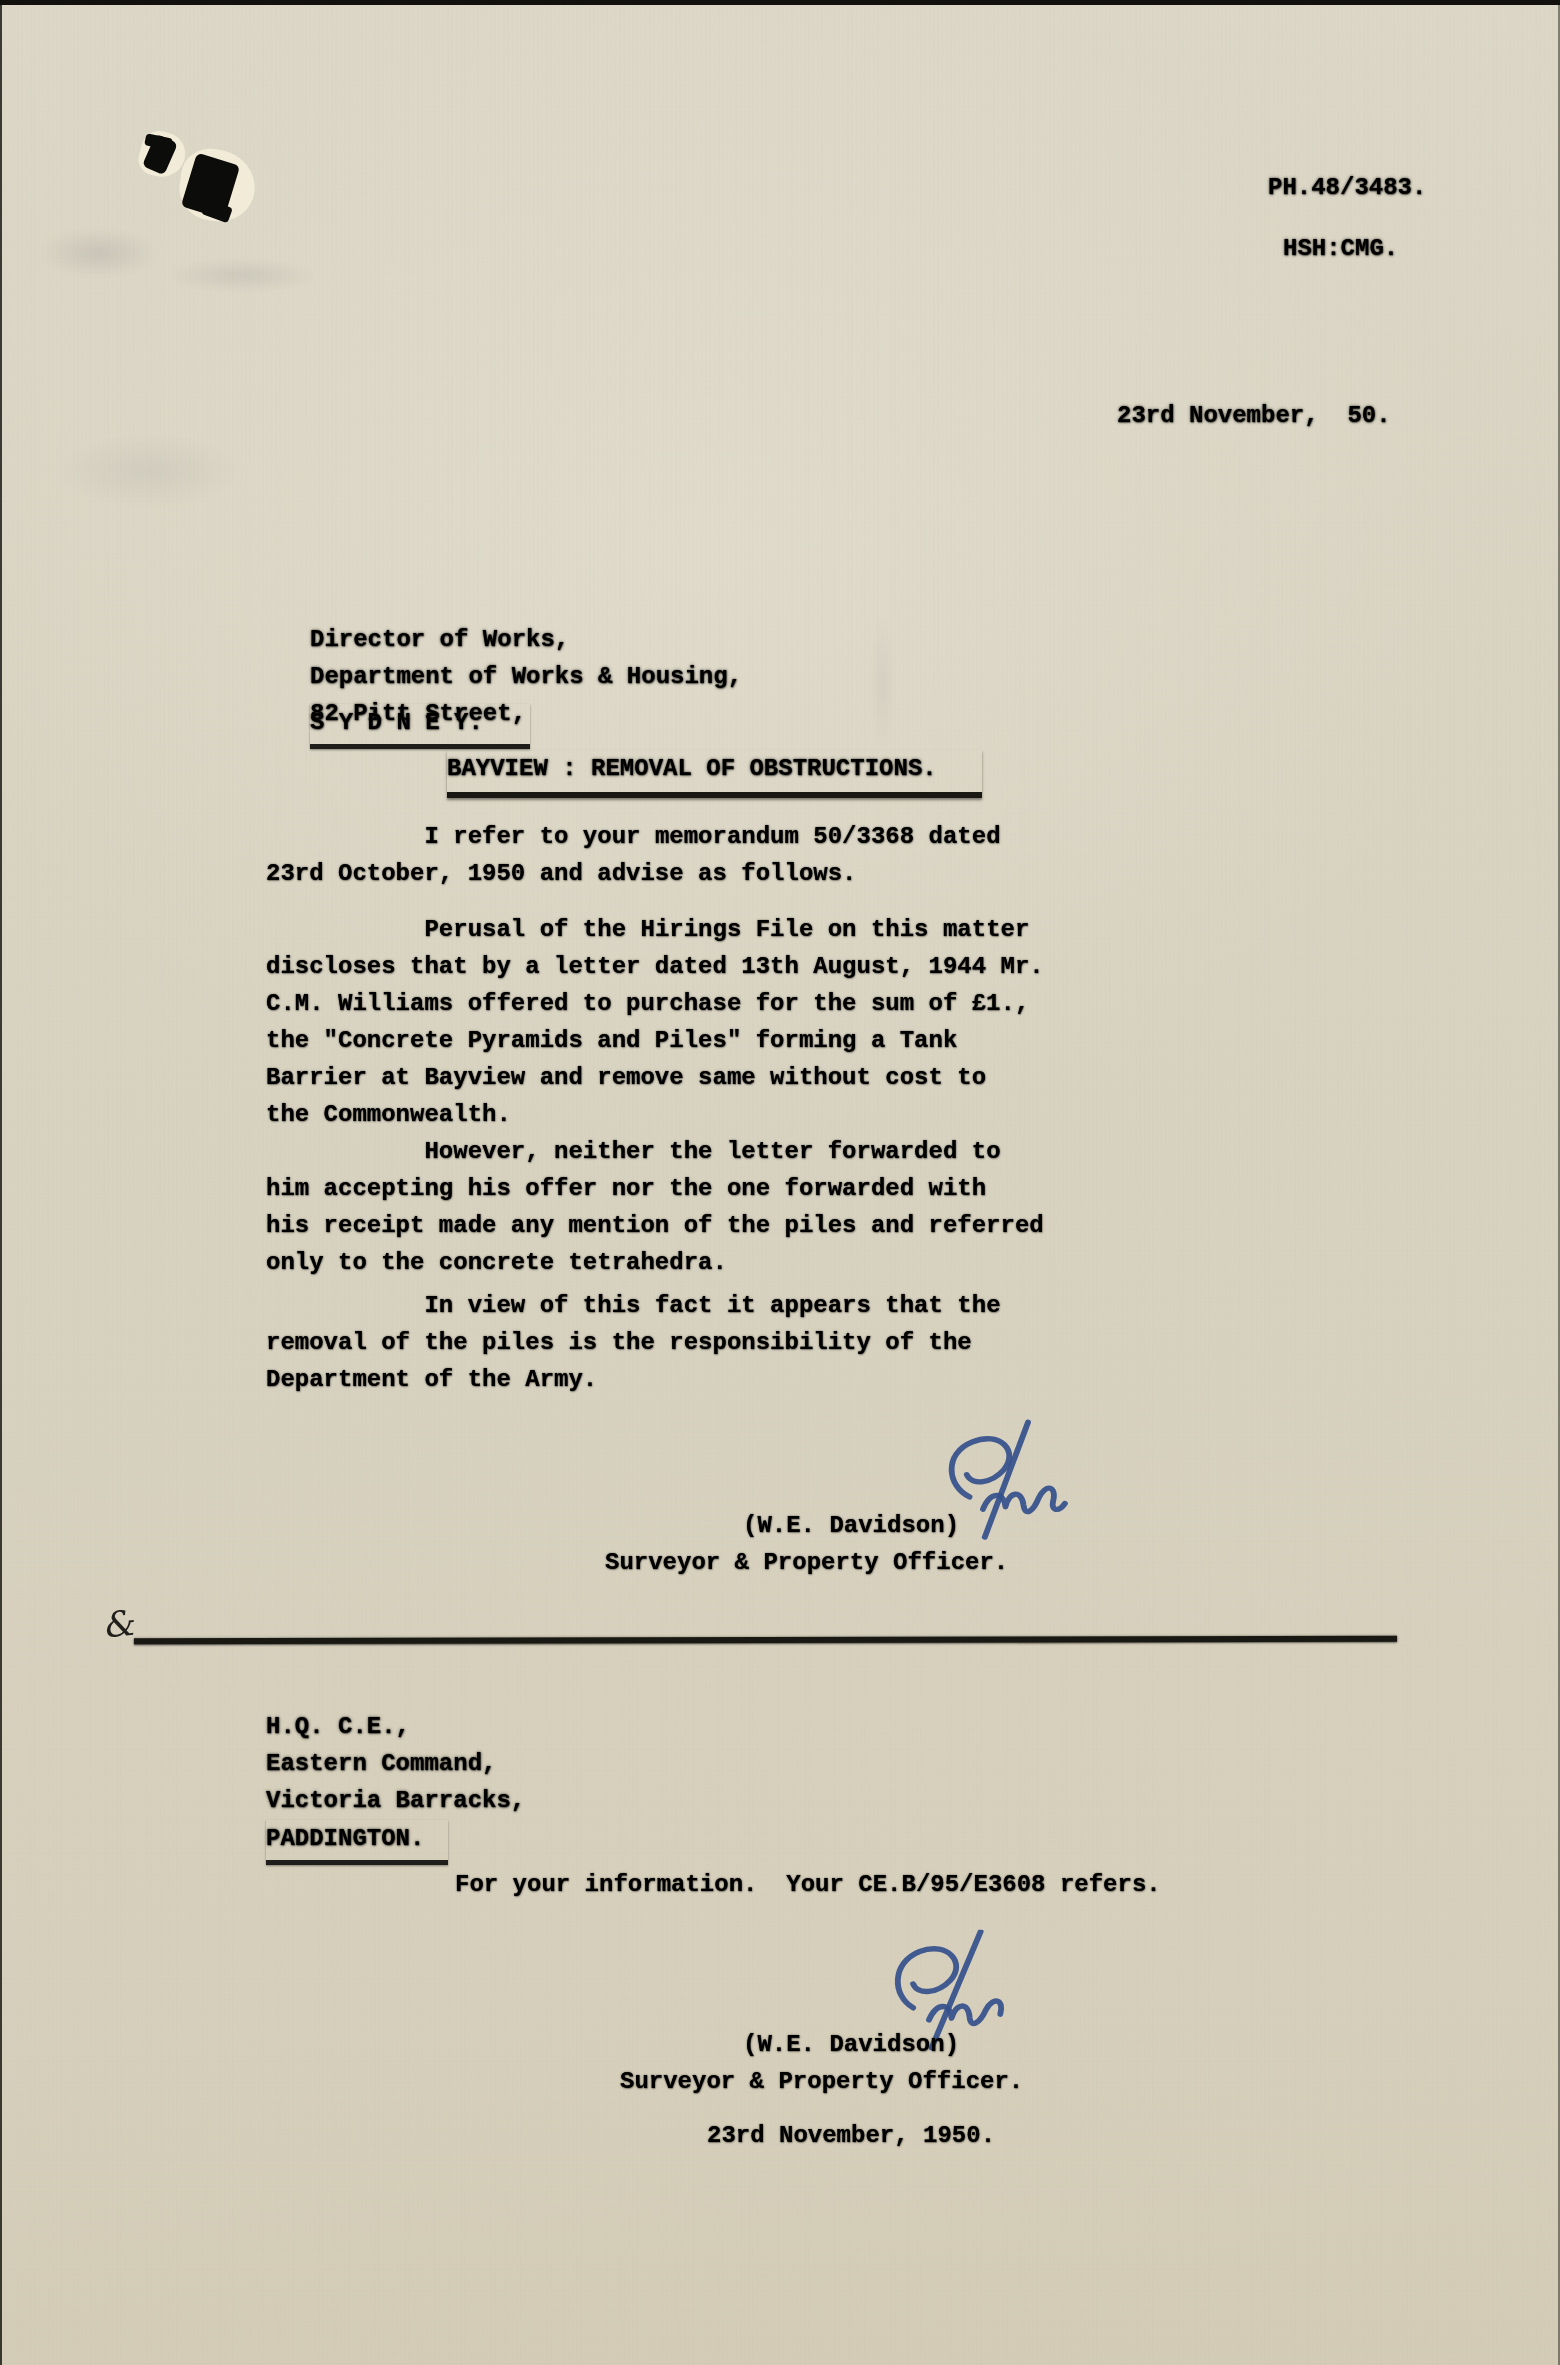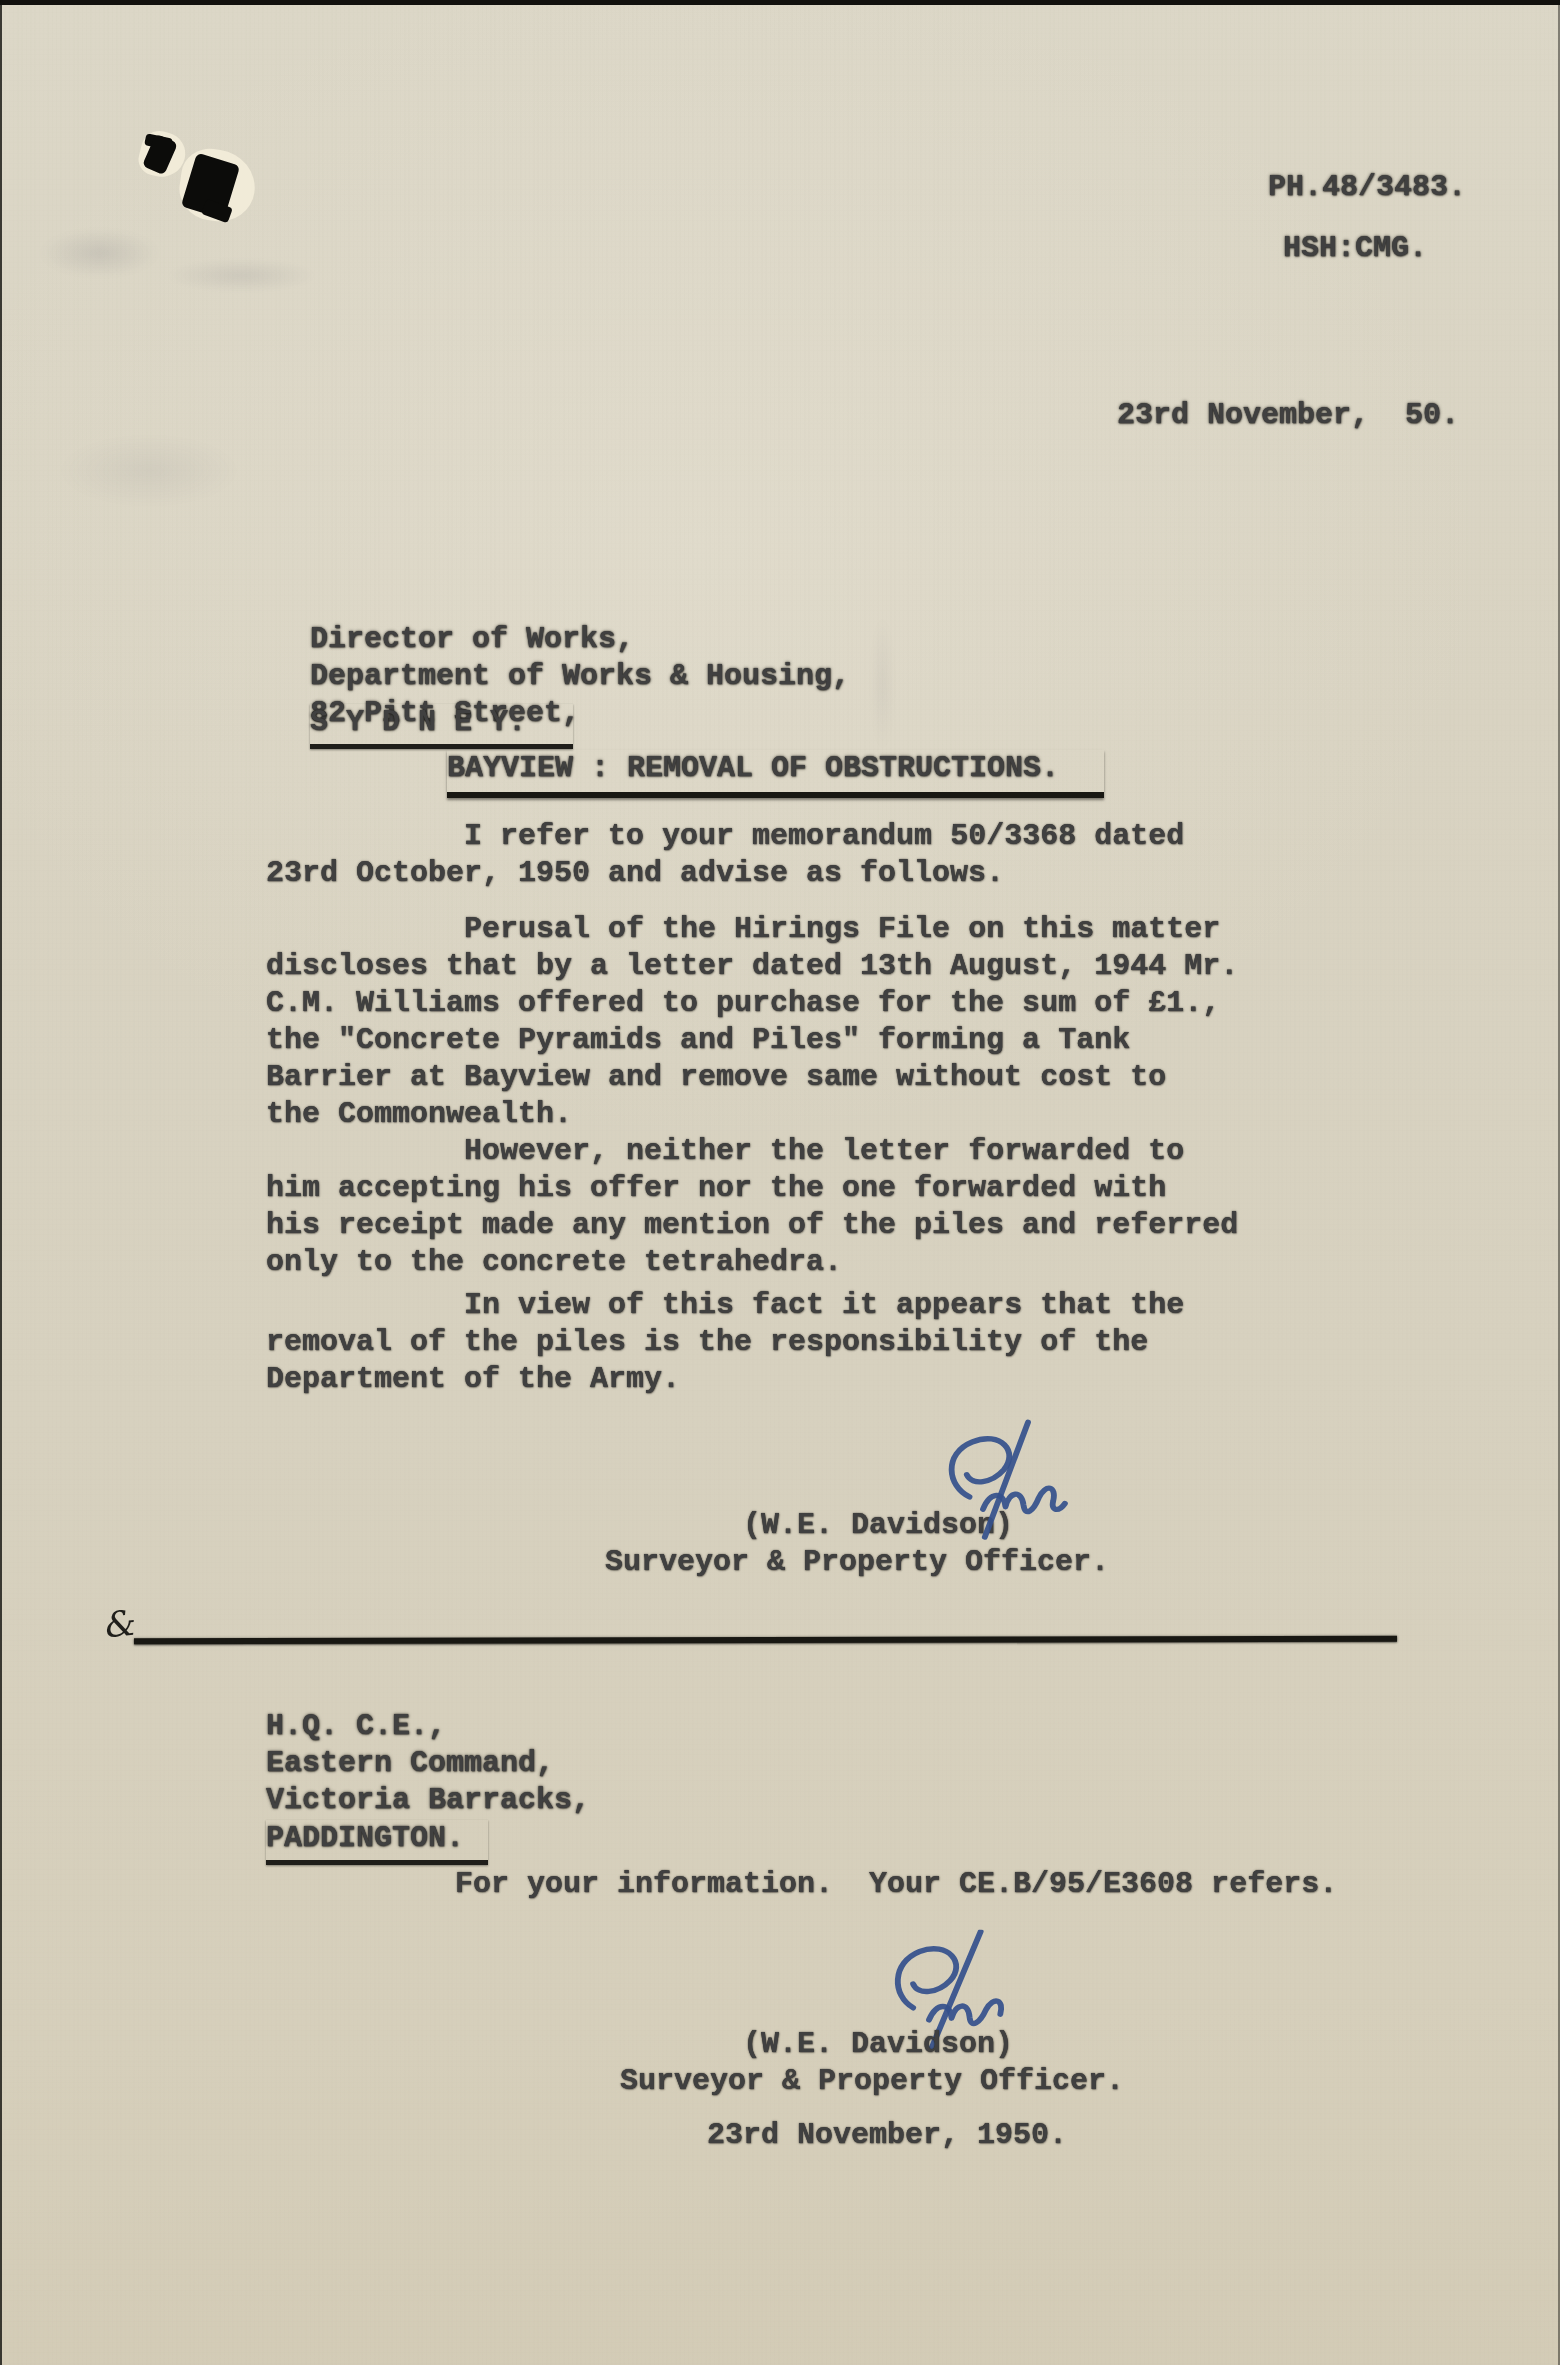--- a/index.html
+++ b/index.html
@@ -13,21 +13,21 @@
   
   #grain{position:absolute;inset:0;opacity:.25;
     background:repeating-linear-gradient(90deg, rgba(120,115,100,.05) 0 1.4px, rgba(0,0,0,0) 1.4px 4.3px),
                repeating-linear-gradient(0deg, rgba(120,115,100,.04) 0 0.9px, rgba(0,0,0,0) 0.9px 5.2px);}
   
   .edge{position:absolute;}
   #edge-top{top:0;left:0;right:0;height:4.7px;background:#12110e;}
   #edge-left{top:0;bottom:0;left:0;width:2.4px;background:rgba(18,17,14,.8);}
   #edge-right{top:0;bottom:0;right:0;width:1.9px;background:rgba(18,17,14,.45);}
   
-  .tw{position:absolute;color:#404040;font-weight:700;font-size:30px;line-height:37px;
+  .tw{position:absolute;color:#000000;font-weight:700;font-size:24px;line-height:37px;
       white-space:pre-wrap;letter-spacing:0;
       text-shadow:0 0 0.9px rgba(36,34,30,.9),0 0 2.8px rgba(36,34,30,.32),0.5px 0.5px 1.4px rgba(36,34,30,.38);}
   .heavy{text-shadow:0 0 1.4px rgba(30,28,24,.95),0 0 3.8px rgba(30,28,24,.45),0.5px 0.5px 1.4px rgba(30,28,24,.5);}
   .uline{border-bottom:5.2px solid #1f1e1a;padding-bottom:2.8px;
          box-shadow:0 1.4px 1.9px rgba(25,24,20,.45);}
   #subject-heading{border-bottom:6.6px solid #191813;padding-bottom:4.7px;padding-right:45px;
          box-shadow:0 1.9px 2.4px rgba(25,24,20,.5);}
   #divider-rule{position:absolute;left:134px;top:1637px;width:1263px;height:6.2px;background:#191813;
          transform:rotate(-.12deg);box-shadow:0 0.9px 1.9px rgba(25,24,20,.6),0 0 2.8px rgba(25,24,20,.4);}
   #ampersand-mark{position:absolute;left:105px;top:1604px;font-family:"DejaVu Serif",serif;

